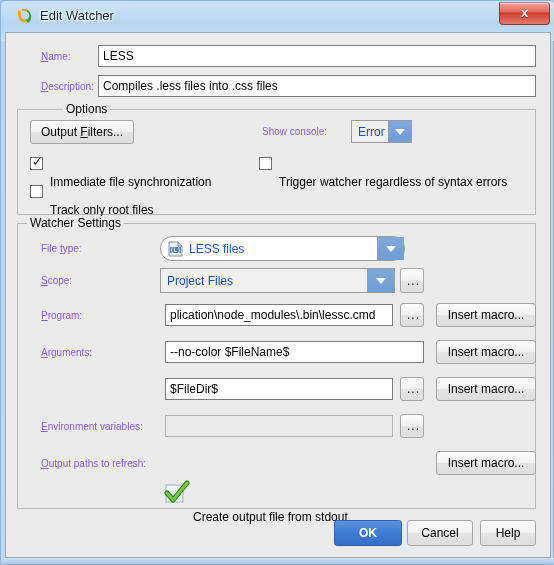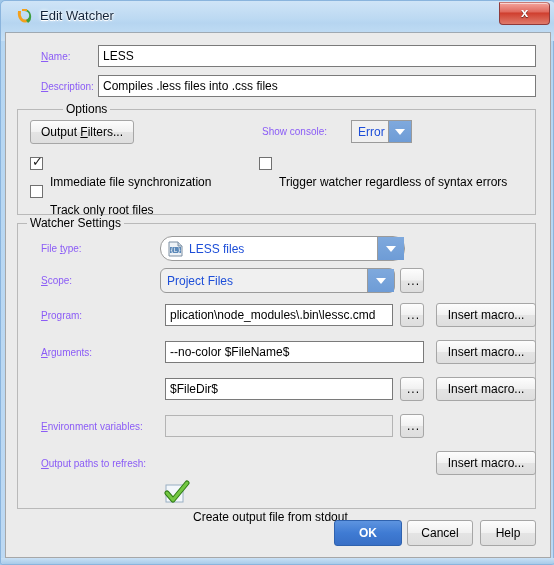--- a/index.html
+++ b/index.html
@@ -201,21 +201,21 @@
           <text x="7.5" y="11" font-size="6" fill="#fff" text-anchor="middle" font-family="DejaVu Sans, sans-serif">{L}</text>
         </svg>
       </span>
       <span class="val" style="left:22px;width:200px;">LESS files</span>
       <span class="arrowbox">
           <i class="tri"></i>
         </span>
     </div>
 
     <span class="lbl" style="left:15px;top:242px;"><u>S</u>cope:</span>
-    <div class="combo flat" style="left:154px;top:235px;width:235px;height:25px;border-radius:6px;">
+    <div class="combo flat" style="left:154px;top:235px;width:235px;height:25px;">
       <span class="val" style="width:200px;">Project Files</span>
       <span class="arrowbox">
           <i class="tri"></i>
         </span>
     </div>
     <button class="btn ellipsis" style="left:394px;top:235px;width:24px;height:25px;">...</button>
 
     <span class="lbl" style="left:15px;top:277px;"><u>P</u>rogram:</span>
     <input class="field" style="left: 159px; top: 271px; width: 228px;" value="plication\node_modules\.bin\lessc.cmd">
     <button class="btn ellipsis" style="left:394px;top:270px;width:24px;height:24px;">...</button>

